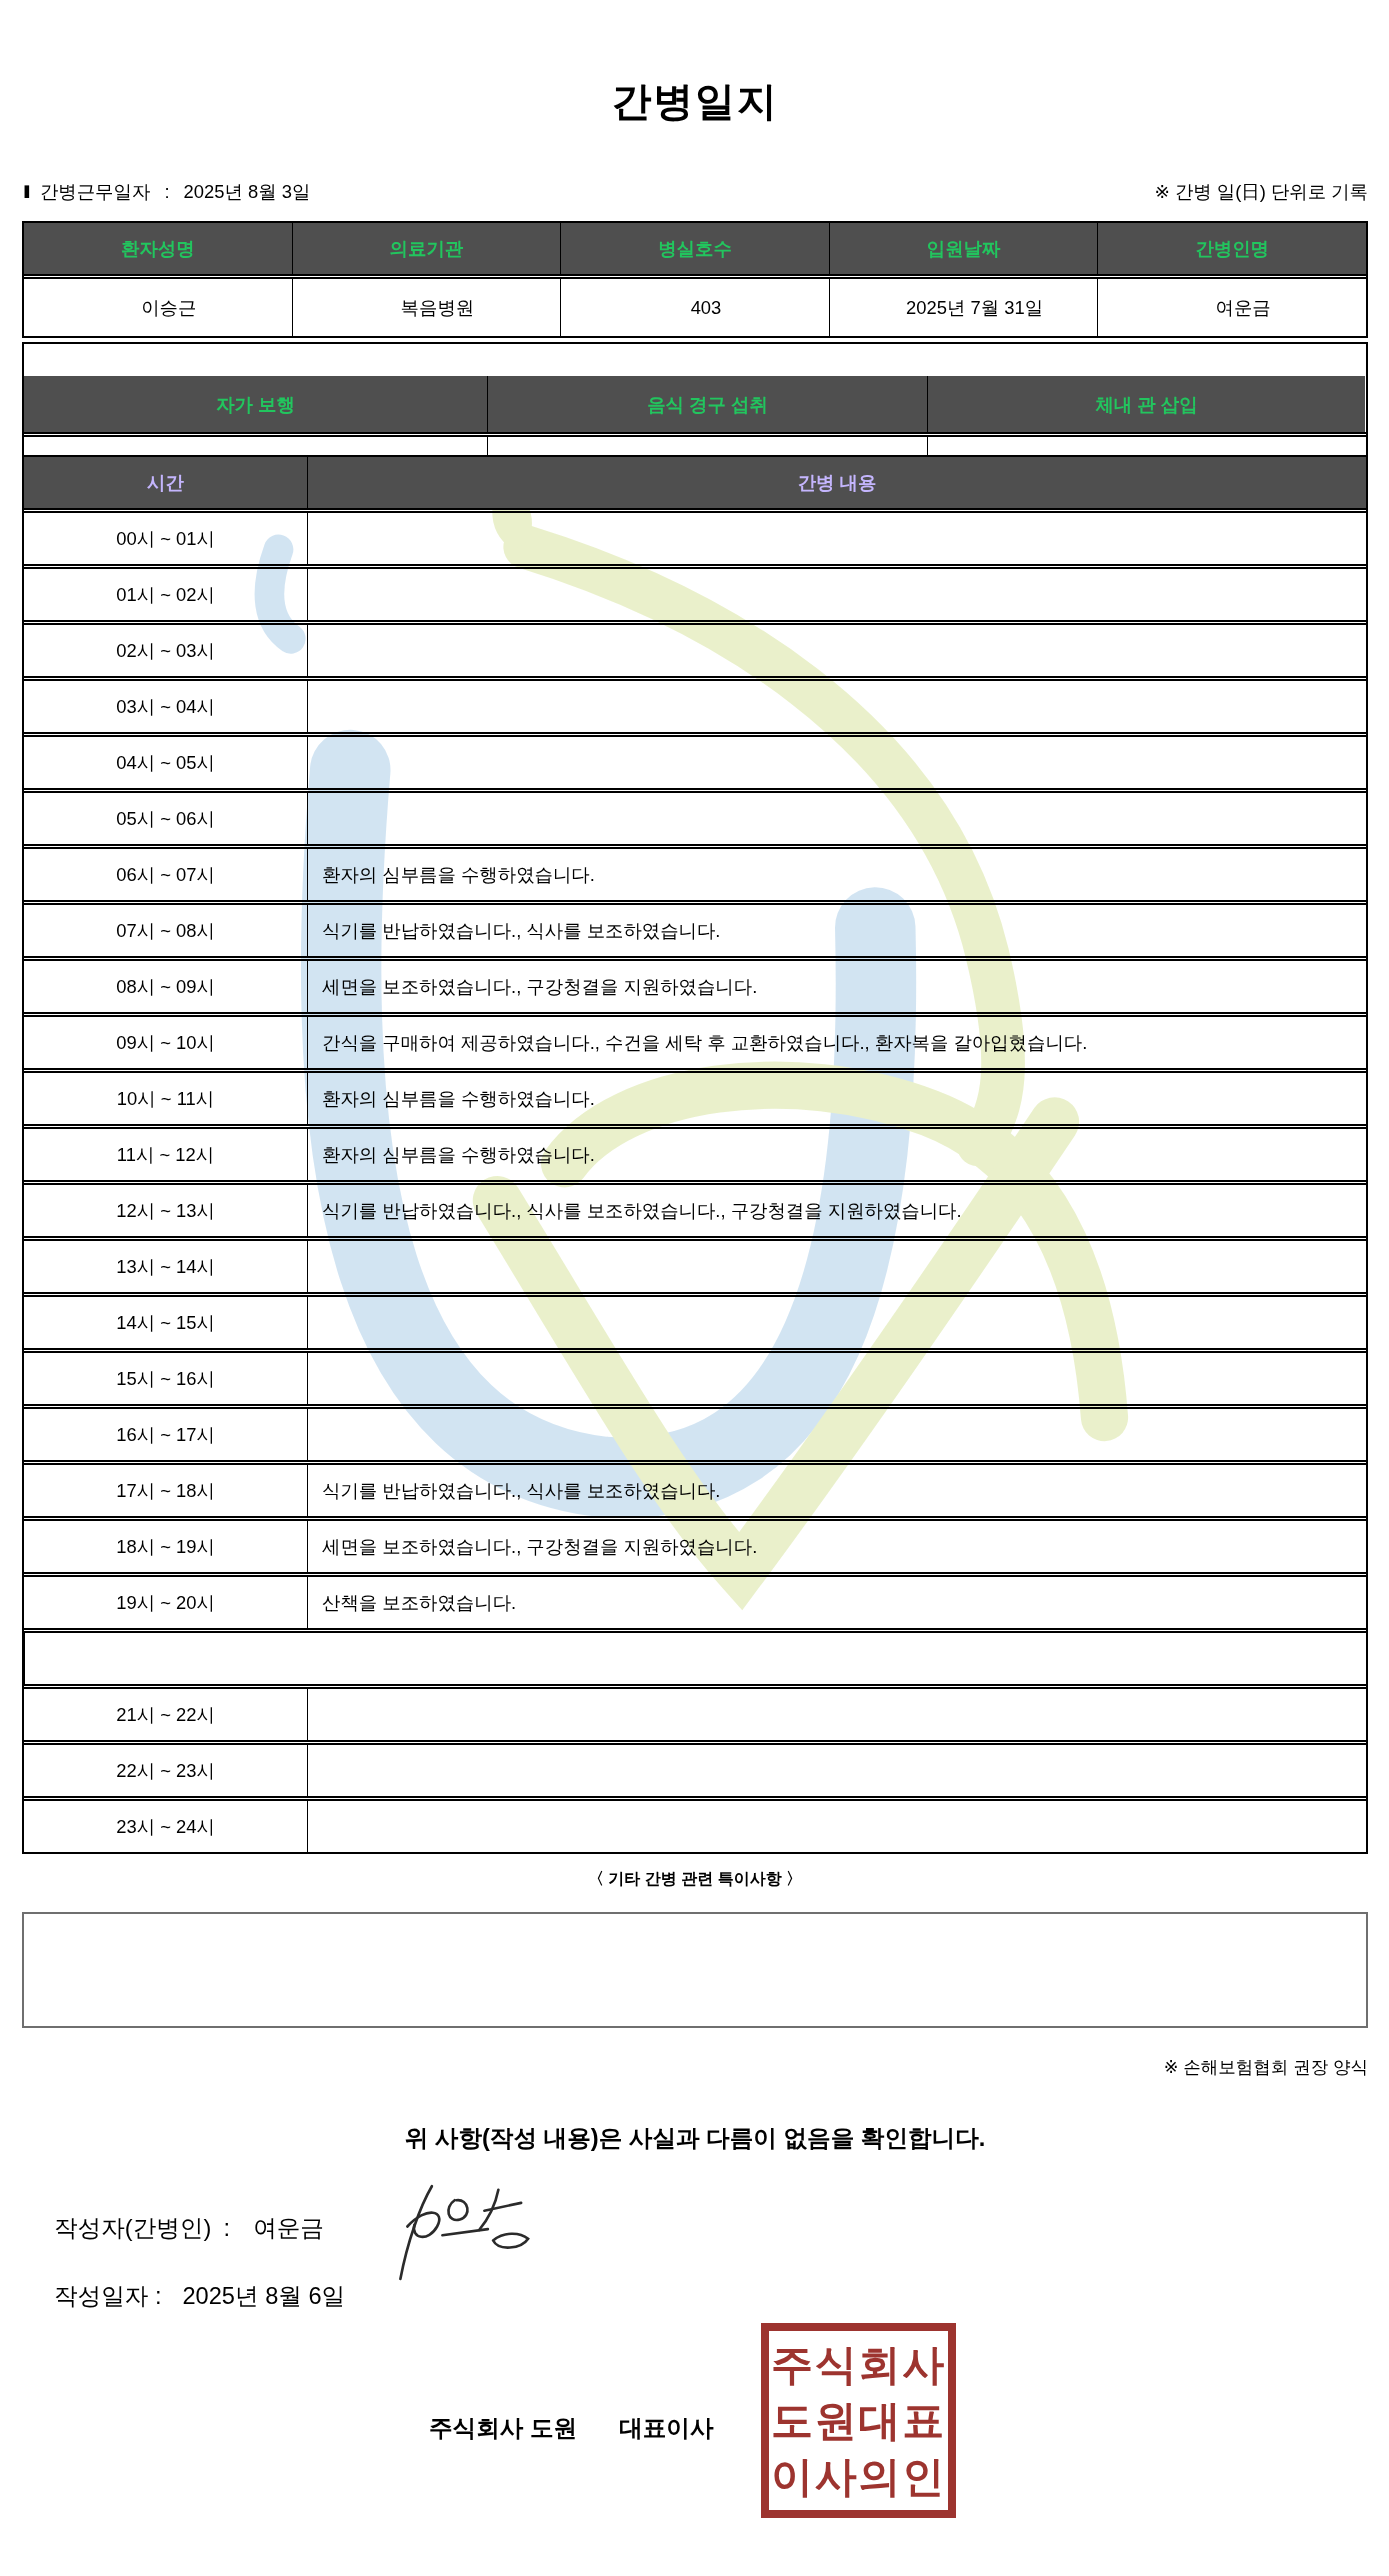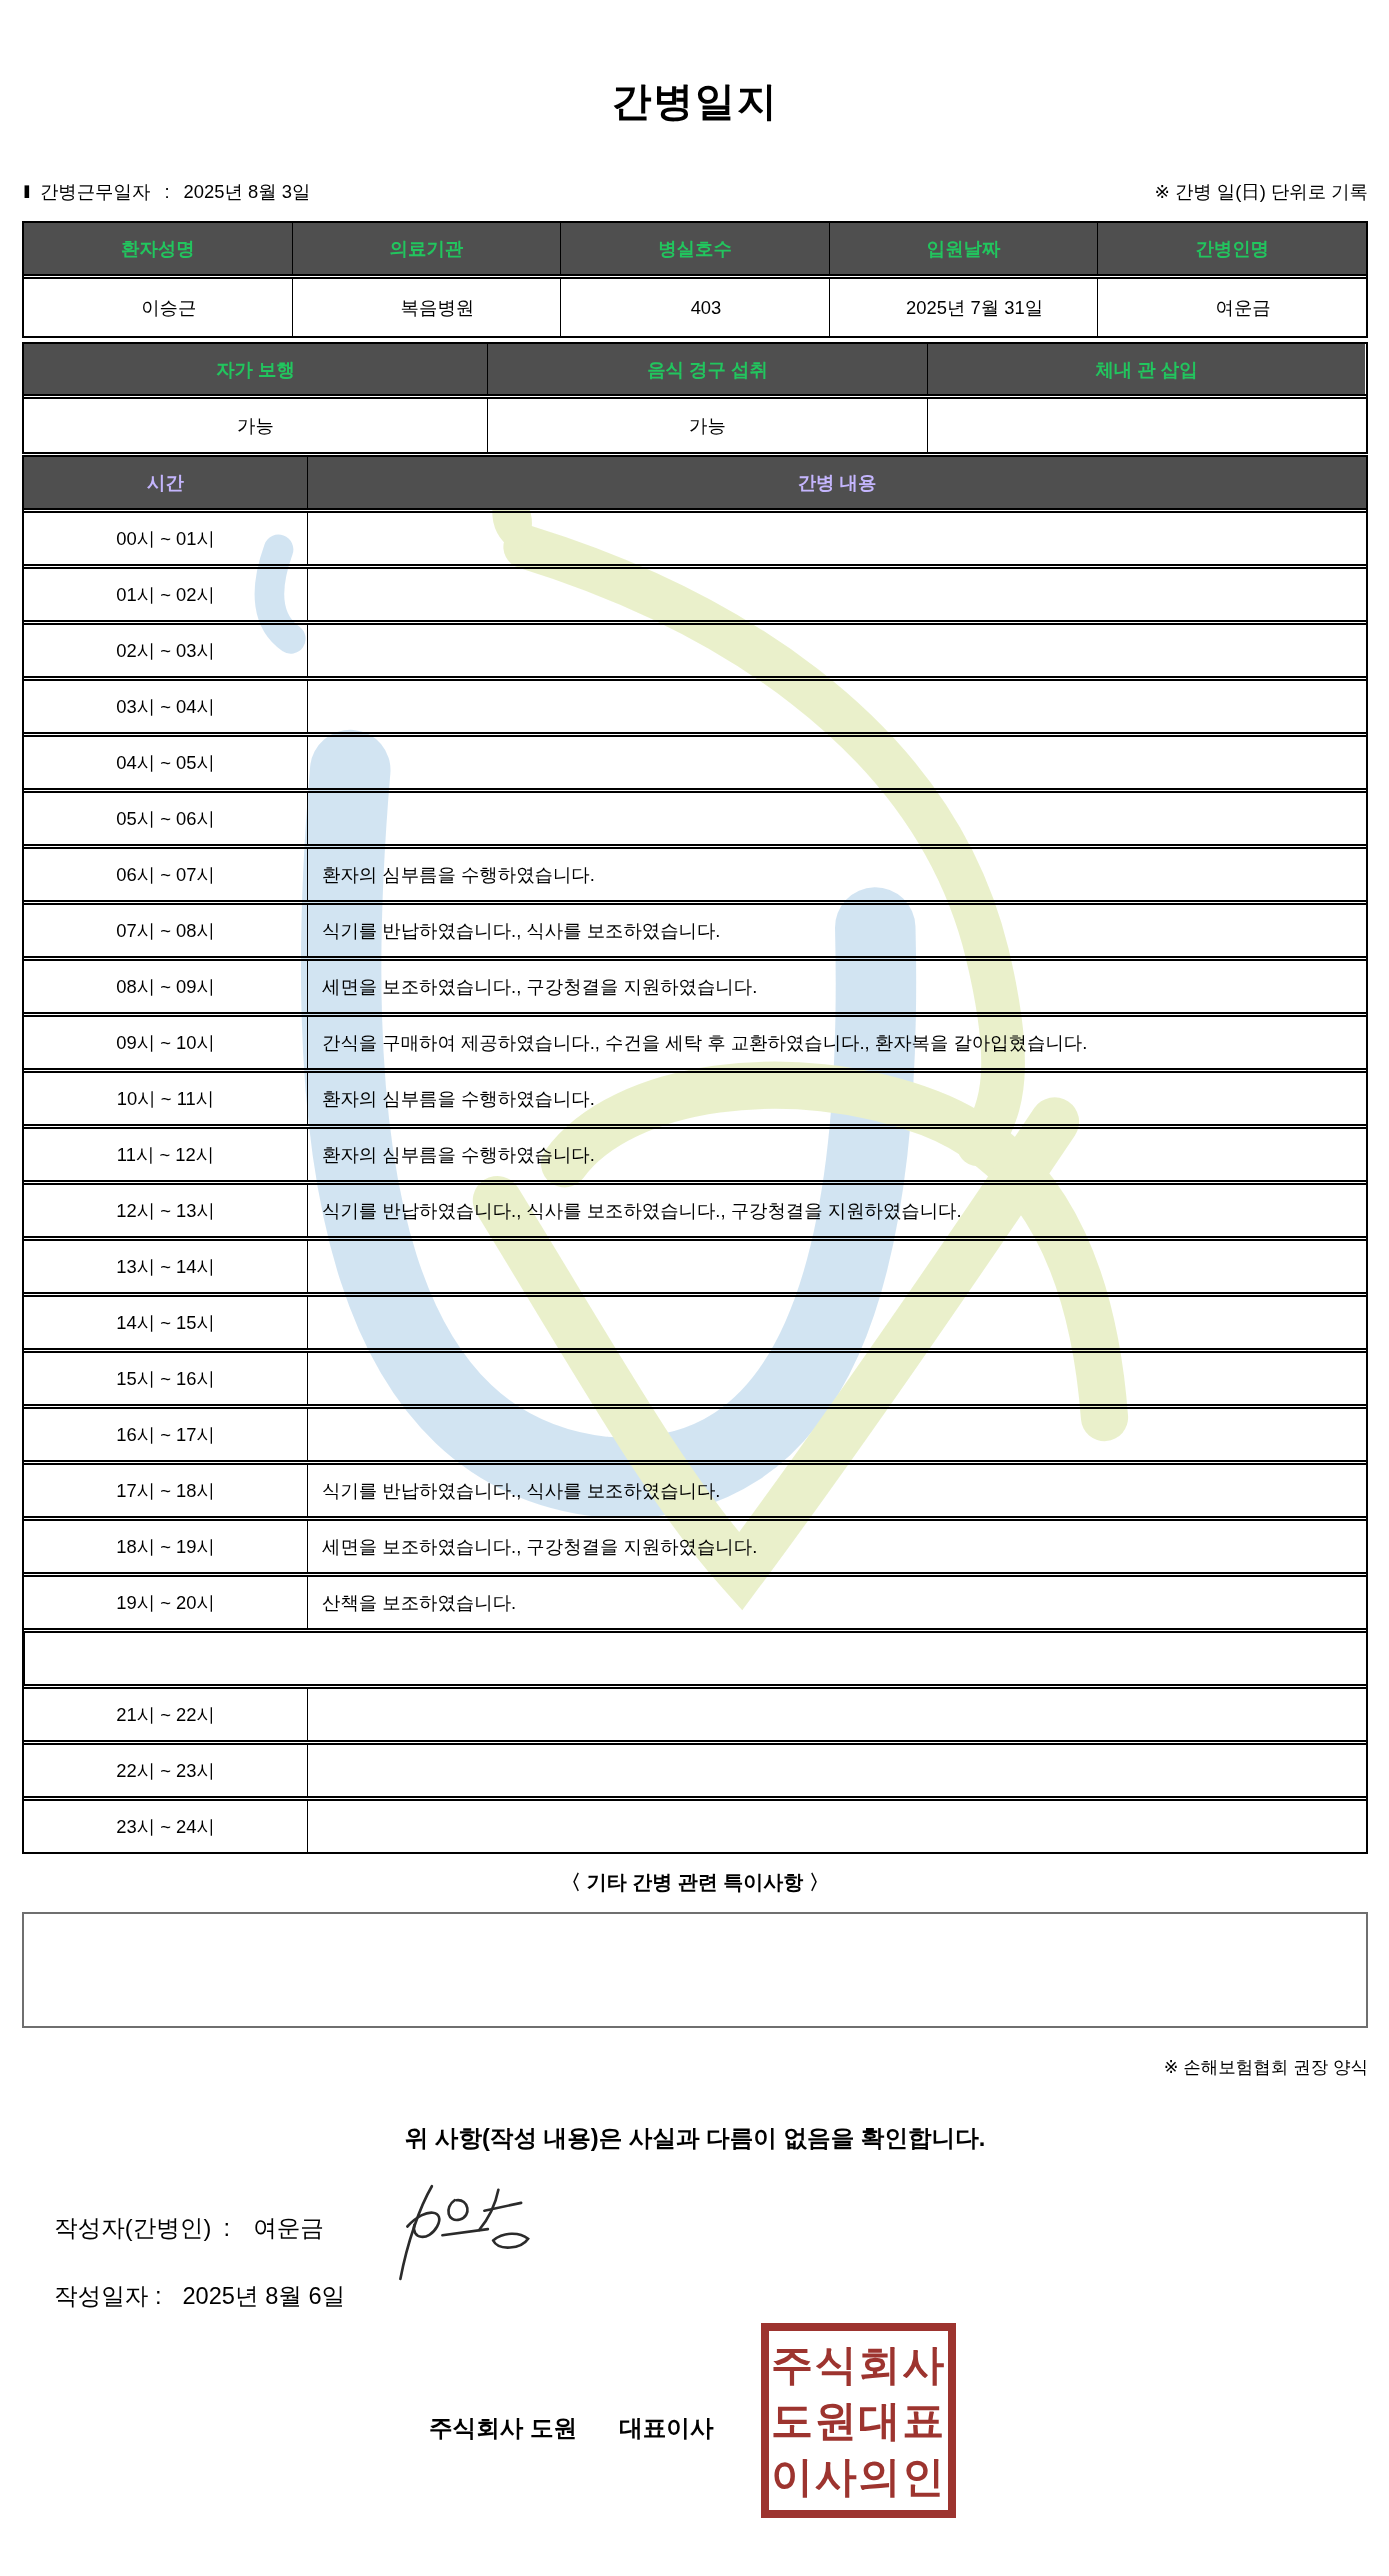--- a/index.html
+++ b/index.html
@@ -22,36 +22,36 @@
          border-left:1.8px solid #000;font-size:18.4px;box-sizing:border-box;}
   .tcell:first-child{border-left:none;}
   .thead .tcell{background:#4f4f4f;color:#22c55e;font-weight:bold;}
   .tsep{border-top:5.3px double #000;}
 
   #patient-table{top:221px;}
   #patient-table .thead .tcell{height:51px;}
   #patient-table .tvals .tcell{height:57px;padding-left:22px;}
 
   #status-table{top:342px;}
-  #status-table .thead .tcell{height:50px;}
+  #status-table .thead .tcell{height:56px;margin-top:32px;}
   #status-table .tvals .tcell{height:53px;}
   #status-table .tcell{flex:none;}
   #status-table .c0{width:463px;} #status-table .c1{width:440px;} #status-table .c2{width:438px;}
 
   #log-table{top:455px;}
   .log-head{display:flex;background:#4f4f4f;color:#c4b5fd;font-weight:bold;}
   .log-head .time{width:283px;height:51px;display:flex;align-items:center;justify-content:center;font-size:18.4px;}
   .log-head .cont{flex:1;border-left:1.8px solid #000;height:51px;display:flex;align-items:center;justify-content:center;font-size:18.4px;}
   .log-row{display:flex;border-top:5.3px double #000;height:56px;box-sizing:border-box;}
   .log-row .time{width:283px;display:flex;align-items:center;justify-content:center;font-size:18.4px;}
   .log-row .cont{flex:1;border-left:1.8px solid #000;display:flex;align-items:center;
                  padding-left:14px;font-size:18.4px;box-sizing:border-box;}
 
   .special-title{position:absolute;top:1869px;left:0;width:100%;text-align:center;
-                 font-size:20px;font-weight:bold;}
+                 font-size:16px;font-weight:bold;}
   .special-box{position:absolute;top:1912px;left:22px;width:1346px;height:116px;
                border:2.6px solid #6f6f6f;box-sizing:border-box;font-size:18.4px;padding:7px;}
   .form-note{position:absolute;top:2055px;right:22px;font-size:17.5px;}
   .confirm{position:absolute;top:2122px;left:0;width:100%;text-align:center;
            font-size:23.6px;font-weight:bold;}
 
   .writer-line{position:absolute;top:2212px;left:54px;font-size:23.6px;display:flex;align-items:center;}
   .writer-line .name{margin-left:23px;}
   .writer-line .colon-gap{margin-left:12.3px;}
   .sig{position:absolute;left:381px;top:2181px;}

